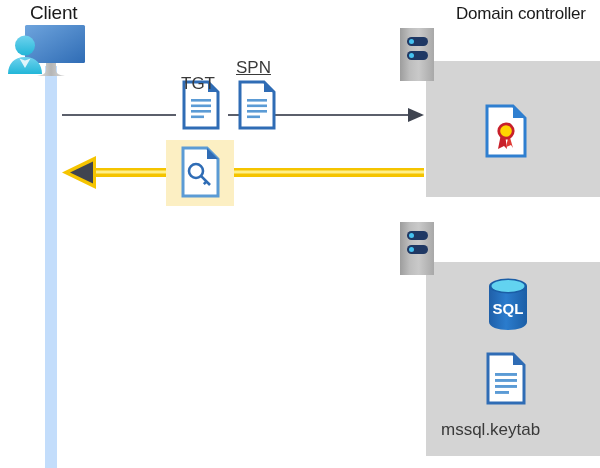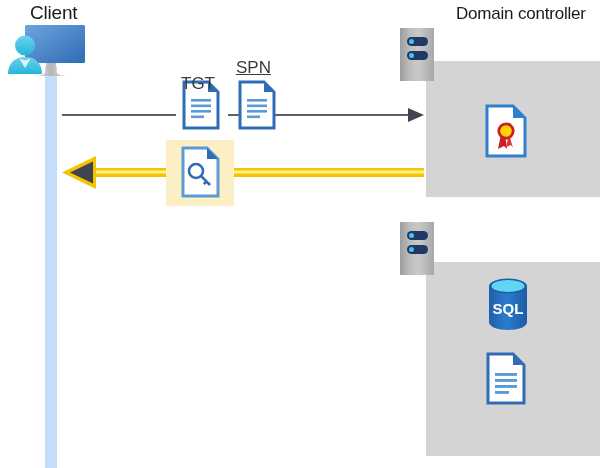--- a/index.html
+++ b/index.html
@@ -254,14 +254,15 @@
       <rect x="9" y="21" width="22" height="2.9"></rect>
       <rect x="9" y="27" width="22" height="2.9"></rect>
       <rect x="9" y="33" width="22" height="2.9"></rect>
       <rect x="9" y="39" width="14" height="2.9"></rect>
     </g>
   </svg>
 
   <div class="abs title-bold client-title">Client</div>
   <div class="abs label-plain tgt-label">TGT</div>
   <div class="abs label-plain spn-label">SPN</div>
+  <div class="abs keytab-label">mssql.keytab</div>
 
 </div>
 
 </body></html>

